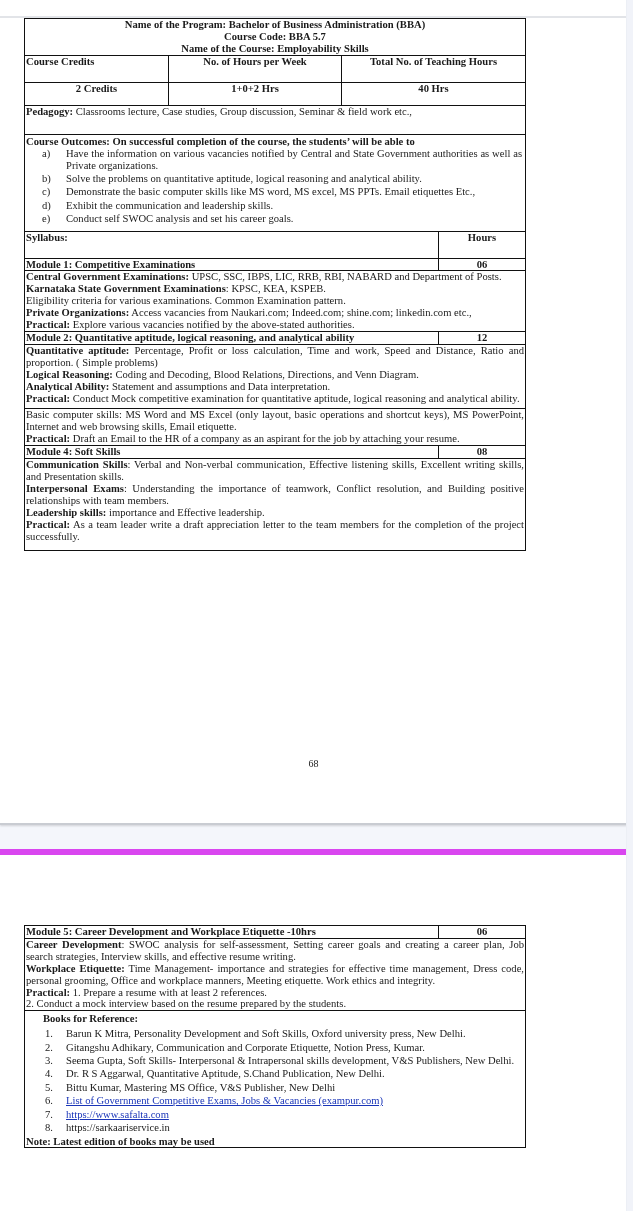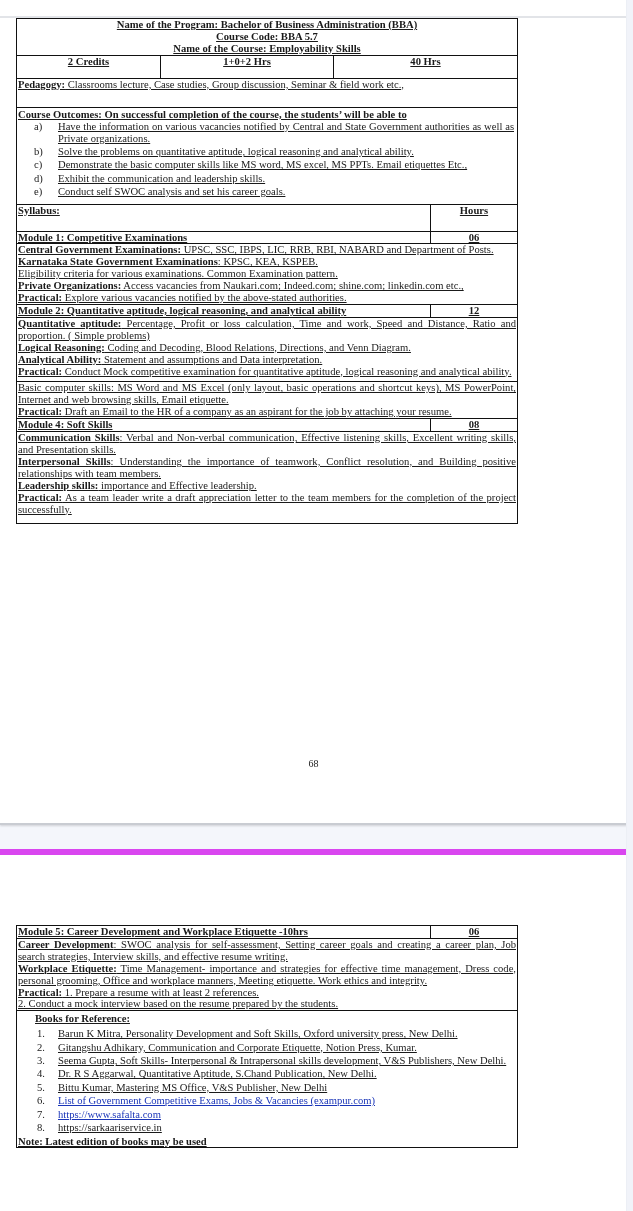--- a/index.html
+++ b/index.html
@@ -11,21 +11,21 @@
     position: relative;
   }
   .viewer { position: absolute; left: 0; top: 0; width: 627px; height: 1211px; }
   .scroll-strip { position: absolute; right: 0; top: 0; width: 6px; height: 1211px; background: #f1f3f9; border-left: 1px solid #eceff5; }
   .page {
     position: absolute; left: 0; width: 627px; background: #ffffff;
   }
   .page1 { top: 0; height: 823px; border-bottom: 2px solid #c9ccd2; box-shadow: 0 1px 2px rgba(0,0,0,0.15); }
   .page1 .topstrip { position: absolute; left: 0; top: 0; width: 627px; height: 16px; background: #ffffff; border-bottom: 2px solid #e2e4e8; }
   .page2 { top: 849px; height: 362px; border-top: 6px solid #d946ef; }
-  .doc { position: absolute; left: 16px; width: 501px; text-decoration: underline; }
+  .doc { position: absolute; left: 24px; width: 501px; }
   .page1 .doc { top: 18px; }
   .page2 .doc { top: 70px; }
 
   table.t { border-collapse: collapse; width: 501px; table-layout: fixed; }
   table.t td { border: 1px solid #111; padding: 0 1px; vertical-align: top; font-size: 10.6px; line-height: 11.9px; }
   .b { font-weight: bold; }
   .c { text-align: center; }
   .hdr td { text-align: center; font-weight: bold; font-size: 10.6px; line-height: 13.6px; padding-top: 1px; }
   .cred td { height: 26px; }
   .cred2 td { height: 22px; }
@@ -58,20 +58,25 @@
             <col style="width:184px">
           </colgroup>
         <tbody>
             <tr class="hdr">
           <td colspan="3">
             <div>Name of the Program: Bachelor of Business Administration (BBA)</div>
             <div>Course Code:  BBA 5.7</div>
             <div>Name of the Course: Employability Skills</div>
           </td>
         </tr>
+        <tr class="cred">
+          <td class="b">Course Credits</td>
+          <td class="b c"><span>No. of Hours per Week</span></td>
+          <td class="b c">Total No. of Teaching Hours</td>
+        </tr>
         <tr class="cred2">
           <td class="b c">2 Credits</td>
           <td class="b c">1+0+2 Hrs</td>
           <td class="b c">40 Hrs</td>
         </tr>
         <tr class="pedag">
           <td colspan="3"><span class="b">Pedagogy:</span><span> Classrooms lecture, Case studies, Group discussion, Seminar &amp; field work etc.,</span></td>
         </tr>
         <tr>
           <td colspan="3">
@@ -133,21 +138,21 @@
           </td>
         </tr>
 
         <tr class="modhead">
           <td>Module 4: Soft Skills</td>
           <td class="c">08</td>
         </tr>
         <tr>
           <td colspan="2" style="padding-bottom:8px">
             <p class="para"><span class="b">Communication Skills</span><span>: Verbal and Non-verbal communication, Effective listening skills, Excellent writing skills, and Presentation skills.</span></p>
-            <p class="para"><span class="b">Interpersonal Skills</span><span>: Understanding the importance of teamwork, Conflict resolution, and Building positive relationships with team members.</span></p>
+            <p class="para"><span class="b">Interpersonal Exams</span><span>: Understanding the importance of teamwork, Conflict resolution, and Building positive relationships with team members.</span></p>
             <p class="para"><span class="b">Leadership skills:</span><span> importance and Effective leadership.</span></p>
             <p class="para"><span class="b">Practical:</span><span> As a team leader write a draft appreciation letter to the team members for the completion of the project successfully.</span></p>
           </td>
         </tr>
       </tbody>
         </table>
     </div>
     <div class="pagenum">68</div>
   </div>
 

